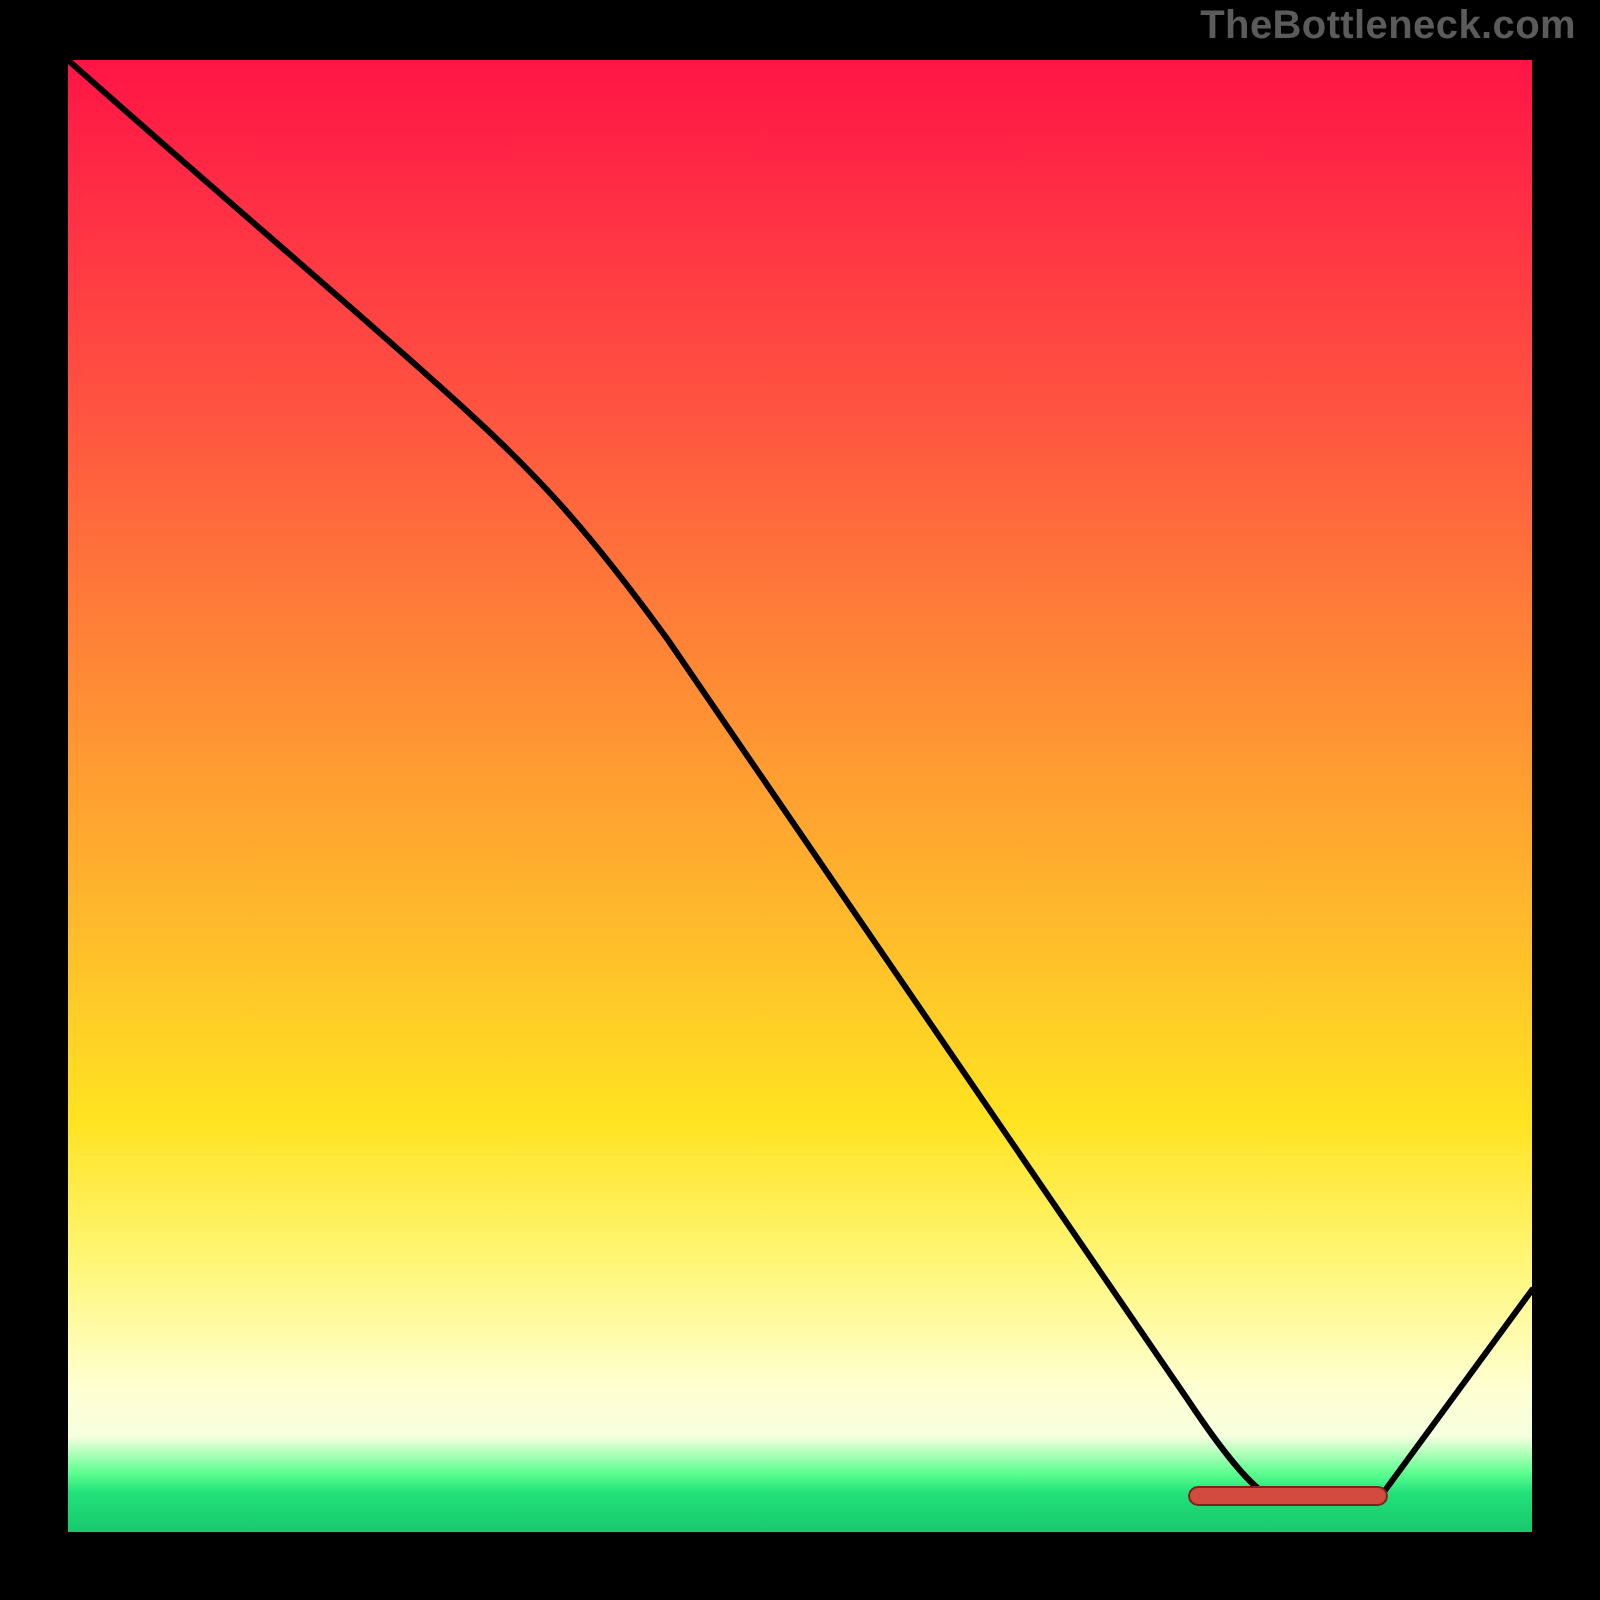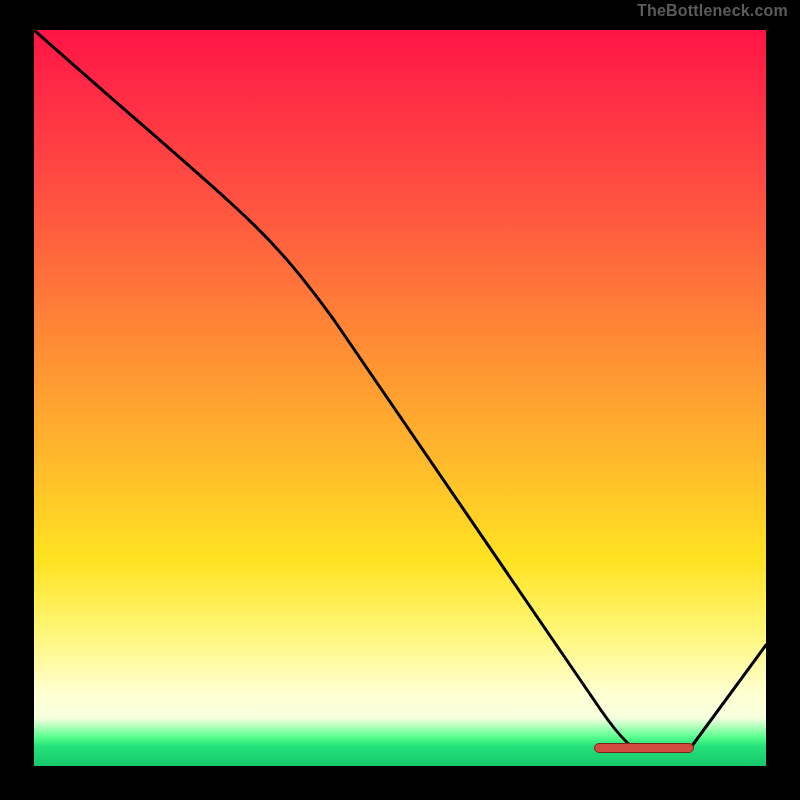--- a/index.html
+++ b/index.html
@@ -14,21 +14,21 @@
   .wrap {
     position: relative;
     width: 800px;
     height: 800px;
   }
   .watermark {
     position: absolute;
     top: 2px;
     right: 12px;
     color: #5b5b5b;
-    font-size: 16px;
+    font-size: 20px;
     font-weight: 600;
     letter-spacing: 0.2px;
     z-index: 30;
     user-select: none;
   }
   .plot-outer {
     position: absolute;
     left: 32px;
     top: 28px;
     width: 736px;

